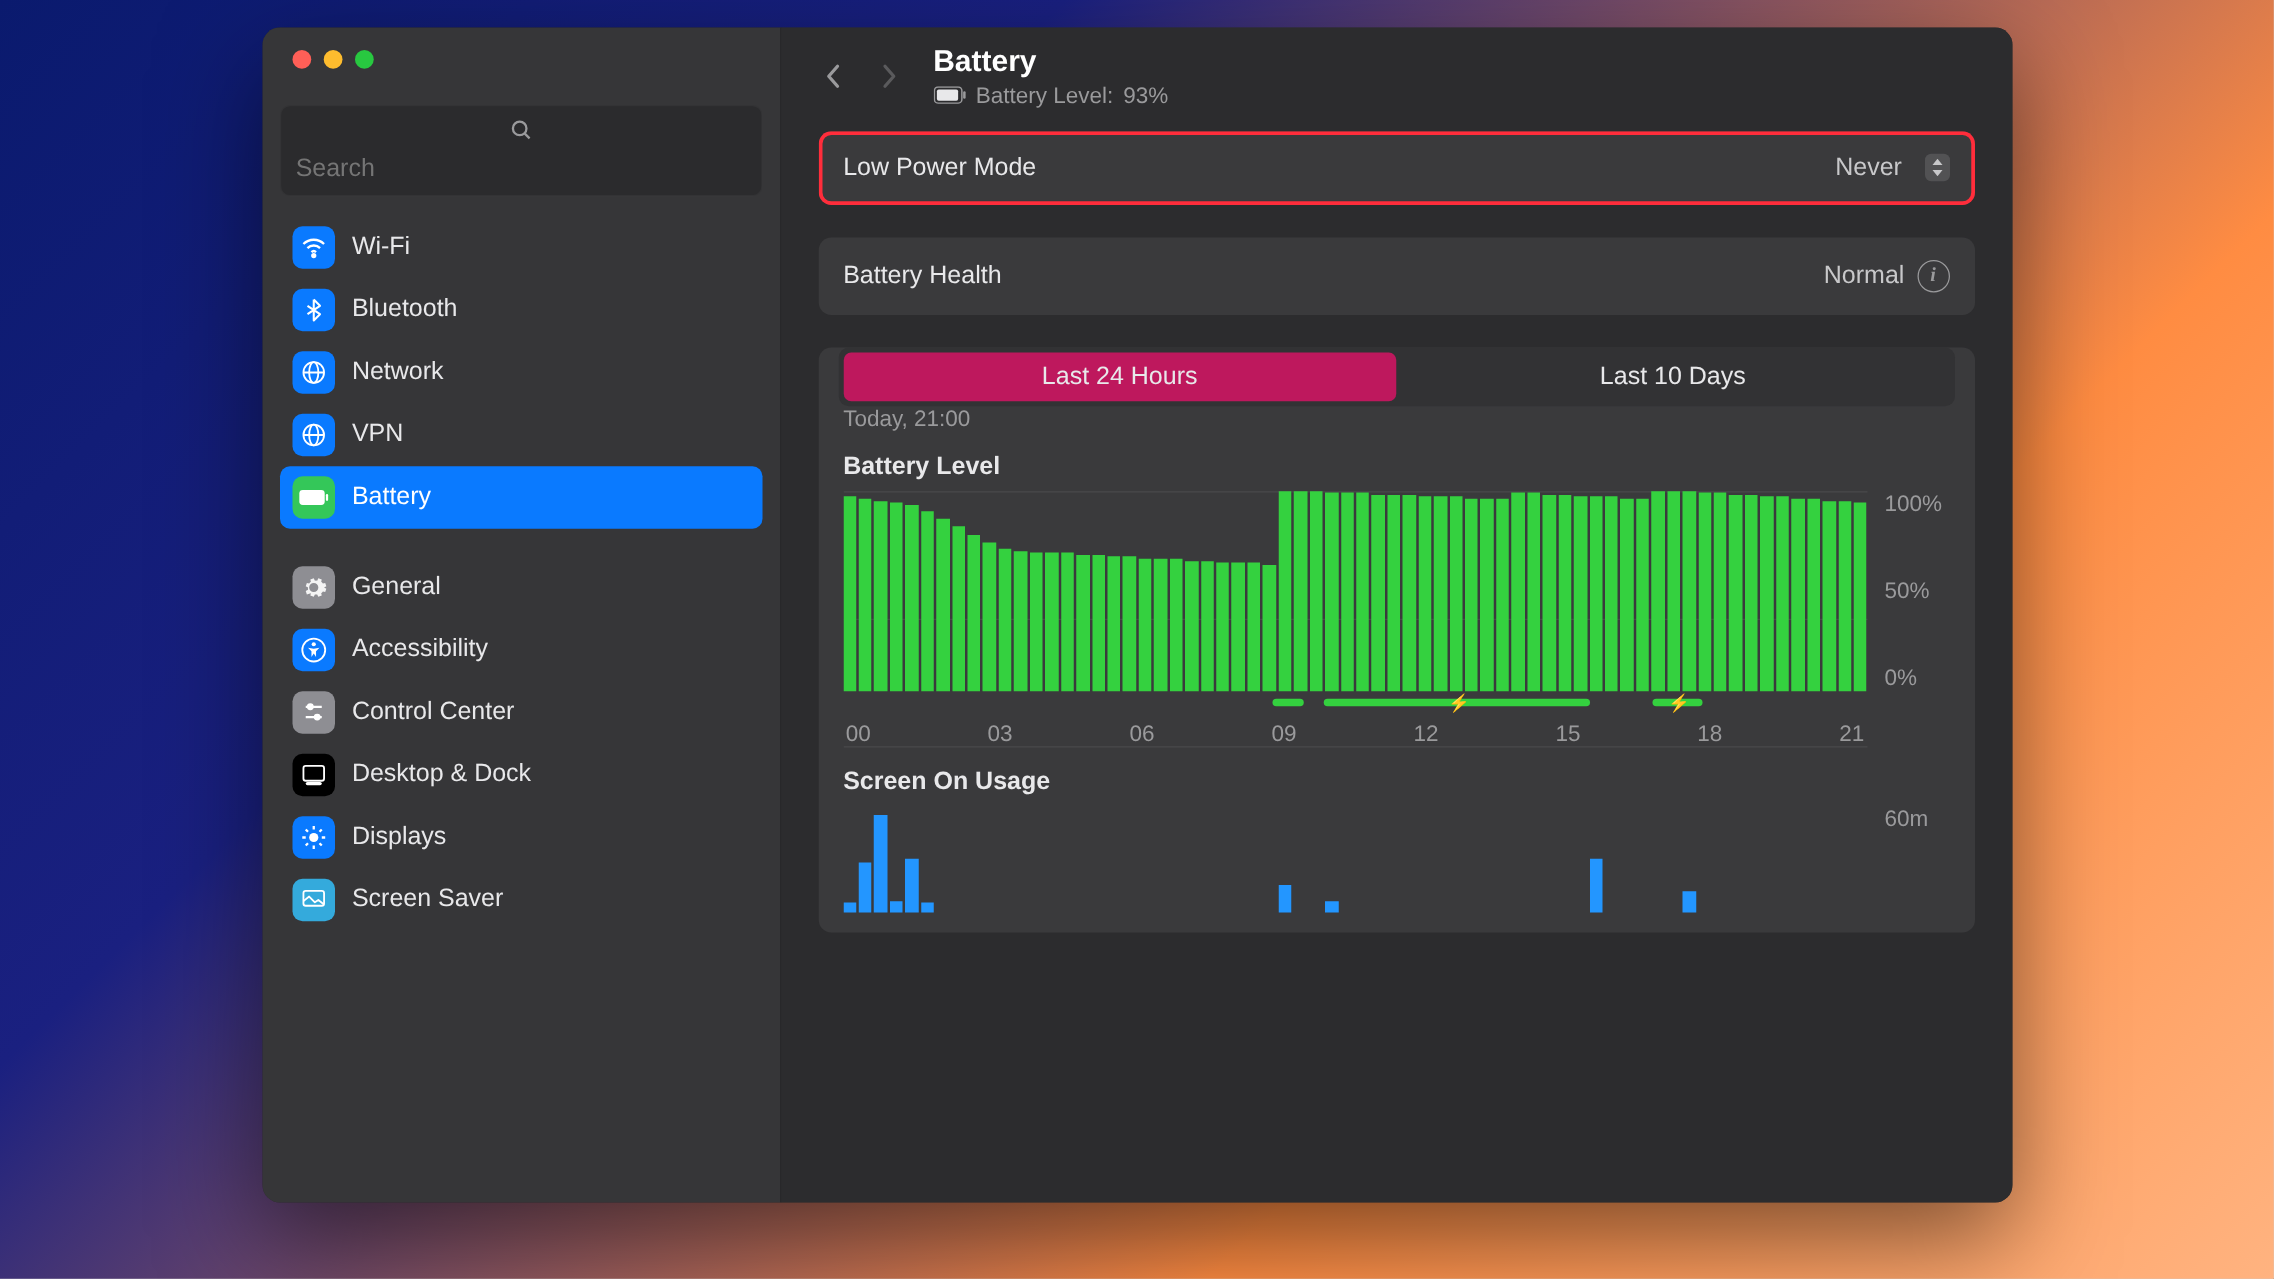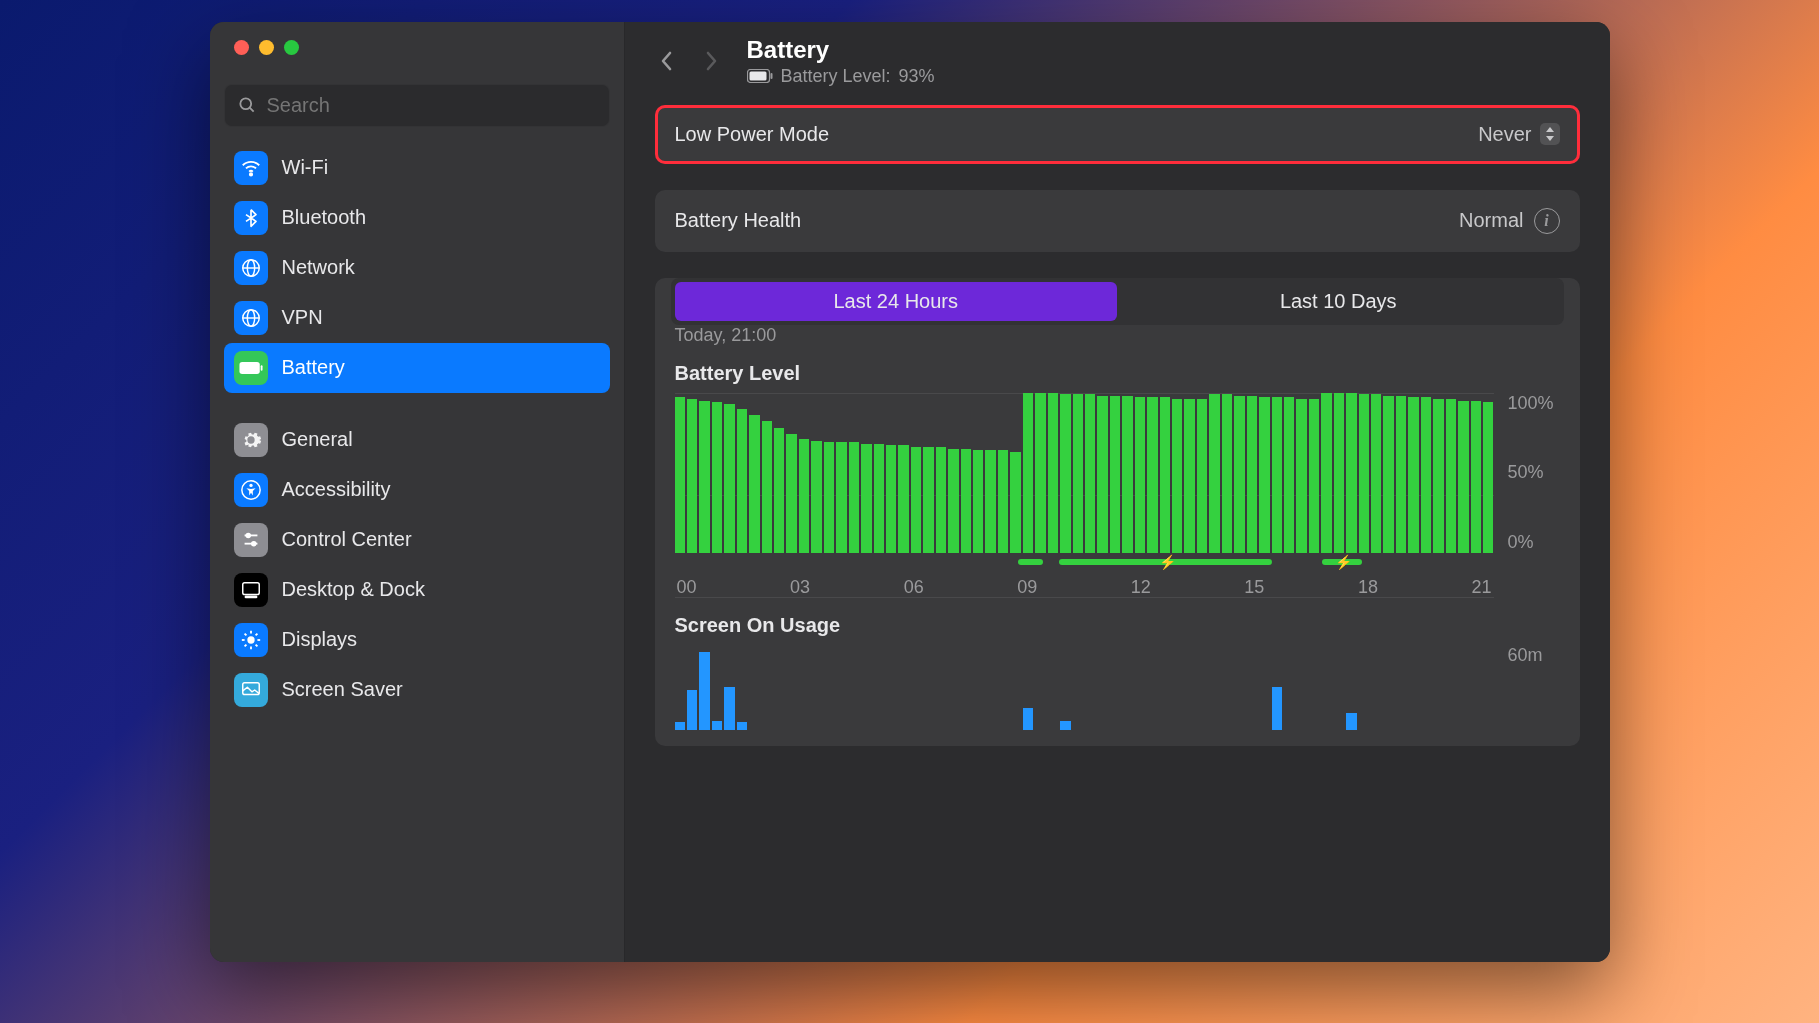--- a/index.html
+++ b/index.html
@@ -3,46 +3,46 @@
 <meta charset="utf-8">
 <style>
 * { margin: 0; padding: 0; box-sizing: border-box; font-family: -apple-system, "SF Pro Display", "Helvetica Neue", Arial, sans-serif; -webkit-font-smoothing: antialiased; }
 body { width: 1819px; height: 1023px; background: linear-gradient(135deg, #0a1a6e 0%, #1a2080 30%, #ff8c42 70%, #ffb380 100%); display: flex; align-items: center; justify-content: center; overflow: hidden; }
 .window { width: 1400px; height: 940px; background: #2c2c2e; border-radius: 14px; display: flex; overflow: hidden; box-shadow: 0 30px 80px rgba(0,0,0,.5); position: relative; top: -20px; }
 .sidebar { width: 415px; background: #363638; display: flex; flex-direction: column; padding: 0; border-right: 1px solid rgba(0,0,0,.25); }
 .traffic { display: flex; gap: 10px; padding: 18px 0 0 24px; height: 44px; }
 .tl { width: 15px; height: 15px; border-radius: 50%; }
 .tl.r { background: #ff5f57; } .tl.y { background: #febc2e; } .tl.g { background: #28c840; }
 .search-wrap { padding: 18px 14px 10px 14px; }
-.search { display: flex; align-items: center; background: #2b2b2d; border-radius: 8px; padding: 9px 12px; gap: 10px; border: 1px solid rgba(255,255,255,.04); }
+.search { display: flex; align-items: center; background: #2b2b2d; border-radius: 8px; padding: 9px 12px; gap: 10px; border: 1px solid rgba(255,255,255,.04); flex-direction: column; }
 .search input { background: transparent; border: 0; outline: 0; color: #9a9a9c; font-size: 20px; width: 100%; }
 .search svg { flex-shrink: 0; }
 .nav { padding: 6px 14px; display: flex; flex-direction: column; gap: 0; overflow-y: auto; }
 .nav-group { margin-bottom: 22px; }
 .nav-item { display: flex; align-items: center; gap: 14px; padding: 8px 10px; border-radius: 8px; cursor: pointer; color: #e8e8ea; font-size: 20px; }
 .nav-item.sel { background: #0a7aff; color: #fff; }
 .nav-icon { width: 34px; height: 34px; border-radius: 8px; display: flex; align-items: center; justify-content: center; flex-shrink: 0; }
 .main { flex: 1; background: #2c2c2e; display: flex; flex-direction: column; overflow: hidden; }
 .header { display: flex; align-items: center; gap: 16px; padding: 14px 28px 12px 28px; }
 .navbtn { width: 28px; height: 28px; display: flex; align-items: center; justify-content: center; cursor: pointer; }
 .title-block { margin-left: 6px; }
 .title { color: #fff; font-size: 24px; font-weight: 700; }
 .subtitle { display: flex; align-items: center; gap: 8px; color: #9a9a9c; font-size: 18px; margin-top: 2px; }
 .content { padding: 6px 30px 0 30px; overflow-y: auto; flex: 1; }
 .panel { background: #3a3a3c; border-radius: 10px; margin-bottom: 26px; }
 .row { display: flex; align-items: center; justify-content: space-between; padding: 18px 20px; }
 .row-label { color: #e8e8ea; font-size: 20px; }
 .row-right { display: flex; align-items: center; gap: 10px; color: #c8c8ca; font-size: 20px; }
 .highlight { box-shadow: inset 0 0 0 3px #ff2d3b; border-radius: 10px; }
-.popup { display: flex; align-items: center; gap: 8px; cursor: pointer; }
+.popup { display: flex; align-items: center; gap: 18px; cursor: pointer; }
 .popup-ind { width: 20px; height: 22px; background: #525254; border-radius: 5px; display: flex; align-items: center; justify-content: center; }
 .info-circ { width: 26px; height: 26px; border: 1.8px solid #9a9a9c; border-radius: 50%; display: flex; align-items: center; justify-content: center; color: #9a9a9c; font-size: 16px; font-weight: 600; font-style: italic; font-family: Georgia, serif; cursor: pointer; }
 .seg { display: flex; background: #323234; border-radius: 8px; padding: 4px; margin: 16px 16px 0 16px; }
 .seg-item { flex: 1; text-align: center; padding: 8px 0; color: #e8e8ea; font-size: 20px; border-radius: 6px; cursor: pointer; }
-.seg-item.on { background: #6d28d9; }
+.seg-item.on { background: #be185d; }
 .charge-line { padding: 16px 20px 2px 20px; color: #e8e8ea; font-size: 22px; }
 .charge-sub { padding: 0 20px 16px 20px; color: #9a9a9c; font-size: 18px; }
 .chart-block { padding: 0 20px 16px 20px; }
 .chart-title { color: #e8e8ea; font-size: 20px; font-weight: 700; margin-bottom: 8px; }
 .chart-wrap { display: flex; gap: 14px; }
 .chart-body { flex: 1; position: relative; }
 .chart-grid { position: absolute; inset: 0; display: flex; flex-direction: column; justify-content: space-between; }
 .grid-line { height: 1px; background: rgba(255,255,255,.08); }
 .bars { display: flex; align-items: flex-end; height: 160px; gap: 2px; position: relative; }
 .bar { flex: 1; background: #34d13f; border-radius: 0; }

